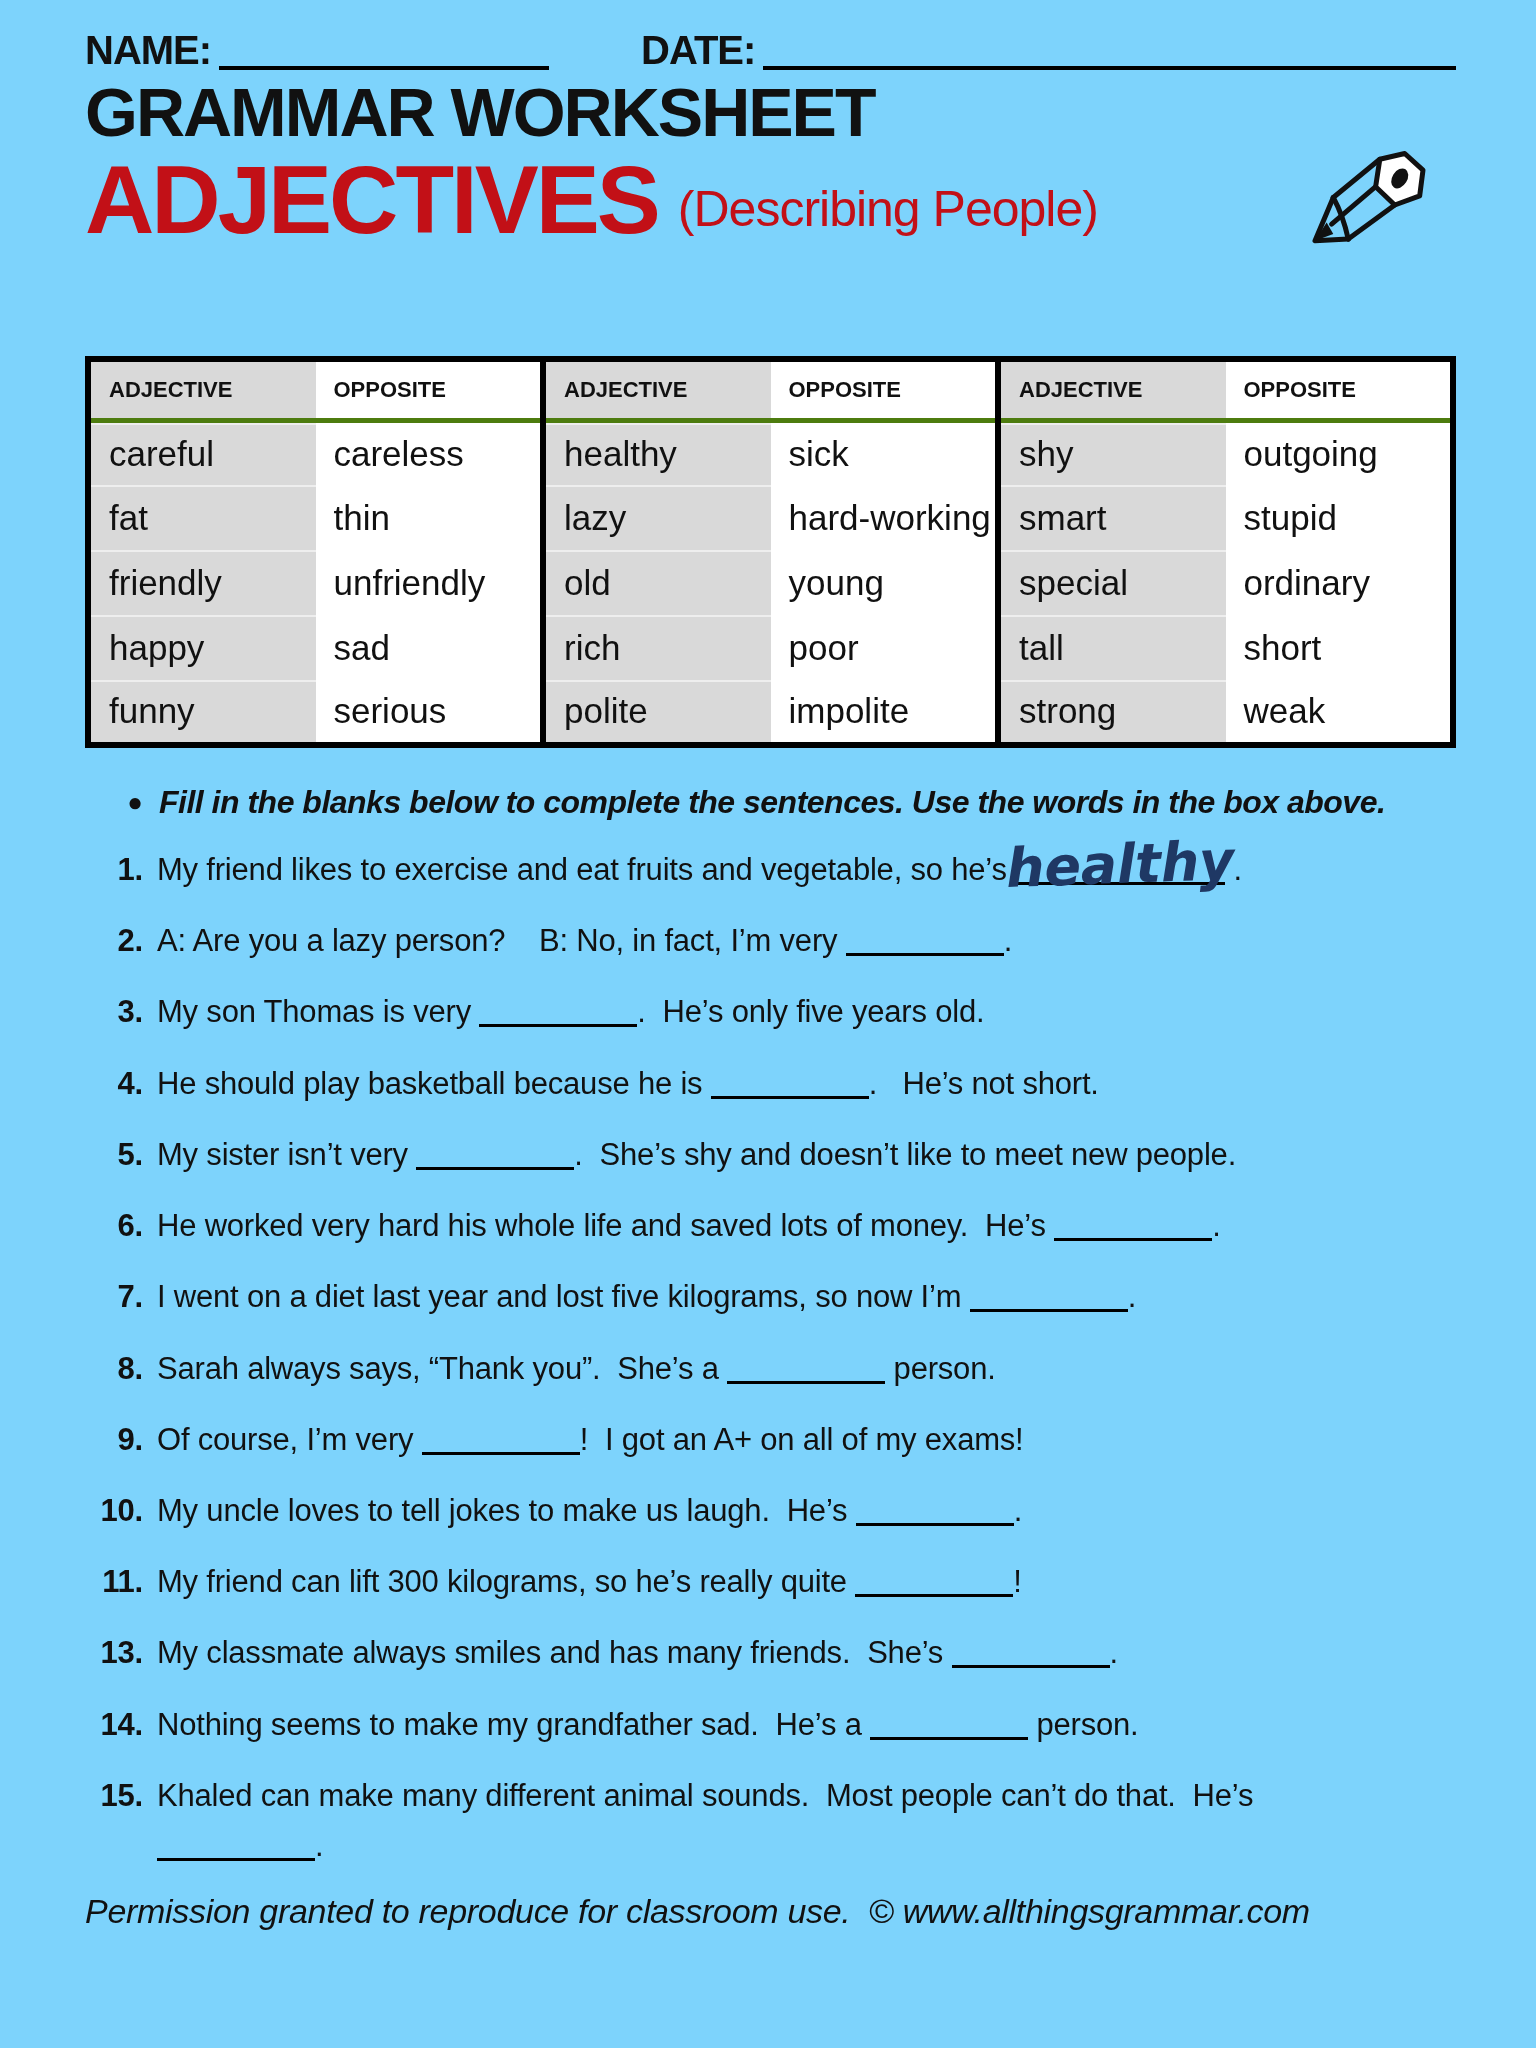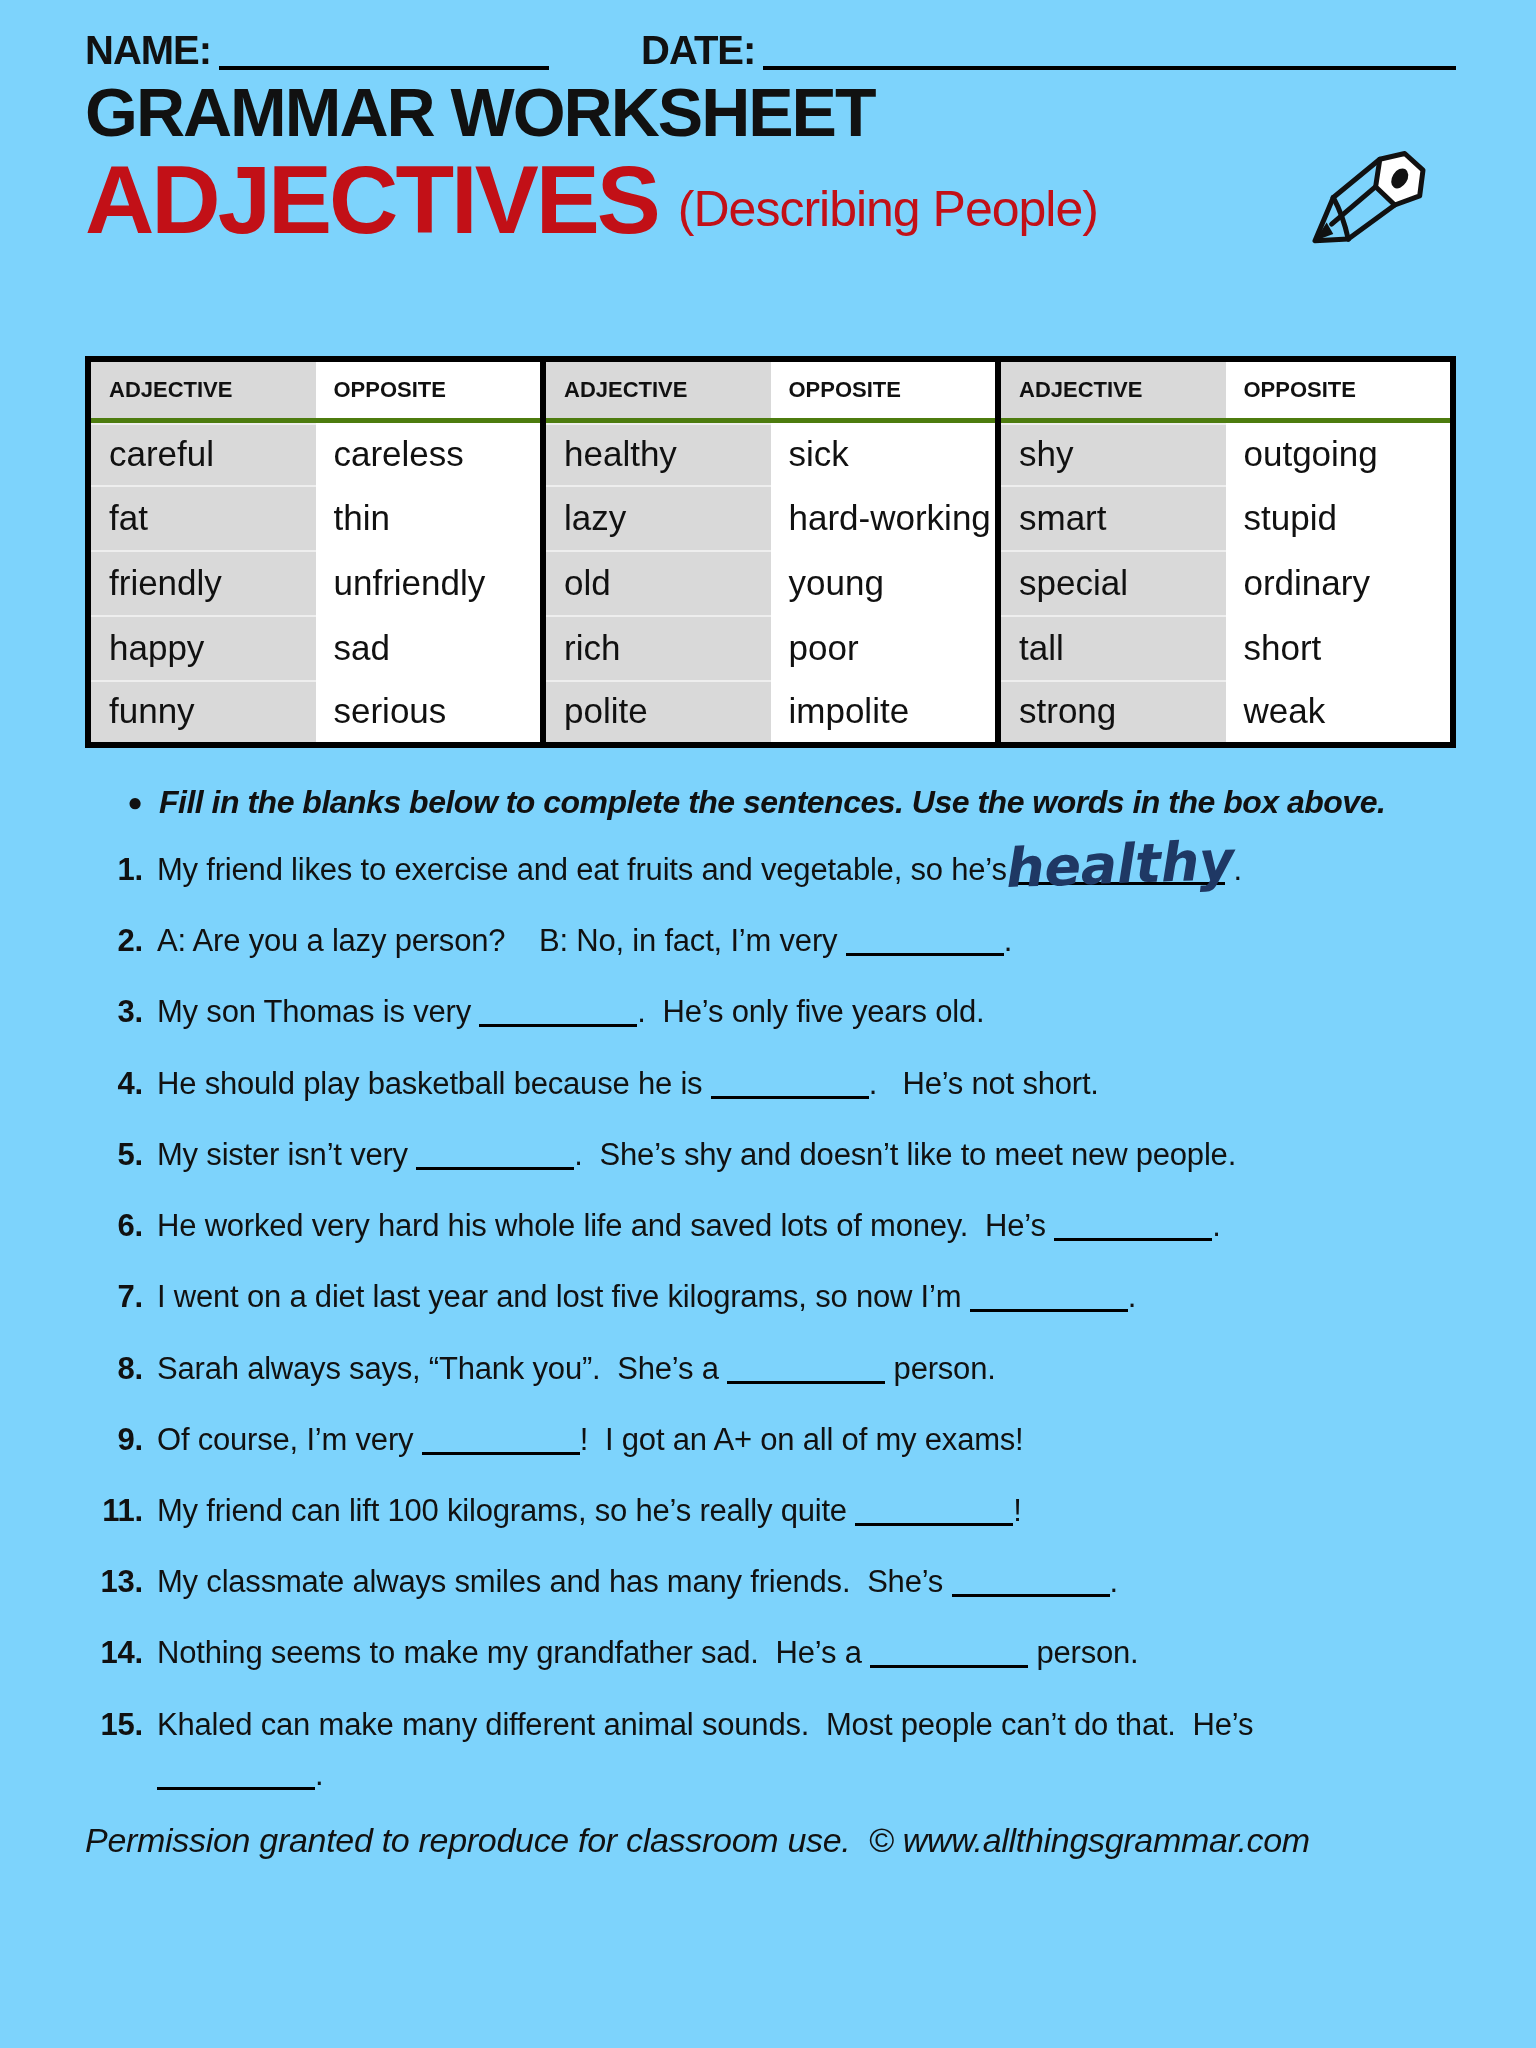--- a/index.html
+++ b/index.html
@@ -180,22 +180,26 @@
       </div>
       <div class="sentence">
         <span class="num">8.</span>
         <div class="stext"><span>Sarah always says, “Thank you”.&nbsp; She’s a </span><span class="blank" style="width: 158px;"></span><span> person.</span></div>
       </div>
       <div class="sentence">
         <span class="num">9.</span>
         <div class="stext"><span>Of course, I’m very </span><span class="blank" style="width: 158px;"></span><span>!&nbsp; I got an A+ on all of my exams!</span></div>
       </div>
       <div class="sentence">
+        <span class="num">10.</span>
+        <div class="stext"><span>My uncle loves to tell jokes to make us laugh.&nbsp; He’s </span><span class="blank" style="width: 158px;"></span><span>.</span></div>
+      </div>
+      <div class="sentence">
         <span class="num">11.</span>
-        <div class="stext"><span>My friend can lift 100 kilograms, so he’s really quite </span><span class="blank" style="width: 158px;"></span><span>!</span></div>
+        <div class="stext"><span>My friend can lift 300 kilograms, so he’s really quite </span><span class="blank" style="width: 158px;"></span><span>!</span></div>
       </div>
       <div class="sentence">
         <span class="num">13.</span>
         <div class="stext"><span>My classmate always smiles and has many friends.&nbsp; She’s </span><span class="blank" style="width: 158px;"></span><span>.</span></div>
       </div>
       <div class="sentence">
         <span class="num">14.</span>
         <div class="stext"><span>Nothing seems to make my grandfather sad.&nbsp; He’s a </span><span class="blank" style="width: 158px;"></span><span> person.</span></div>
       </div>
       <div class="sentence">

